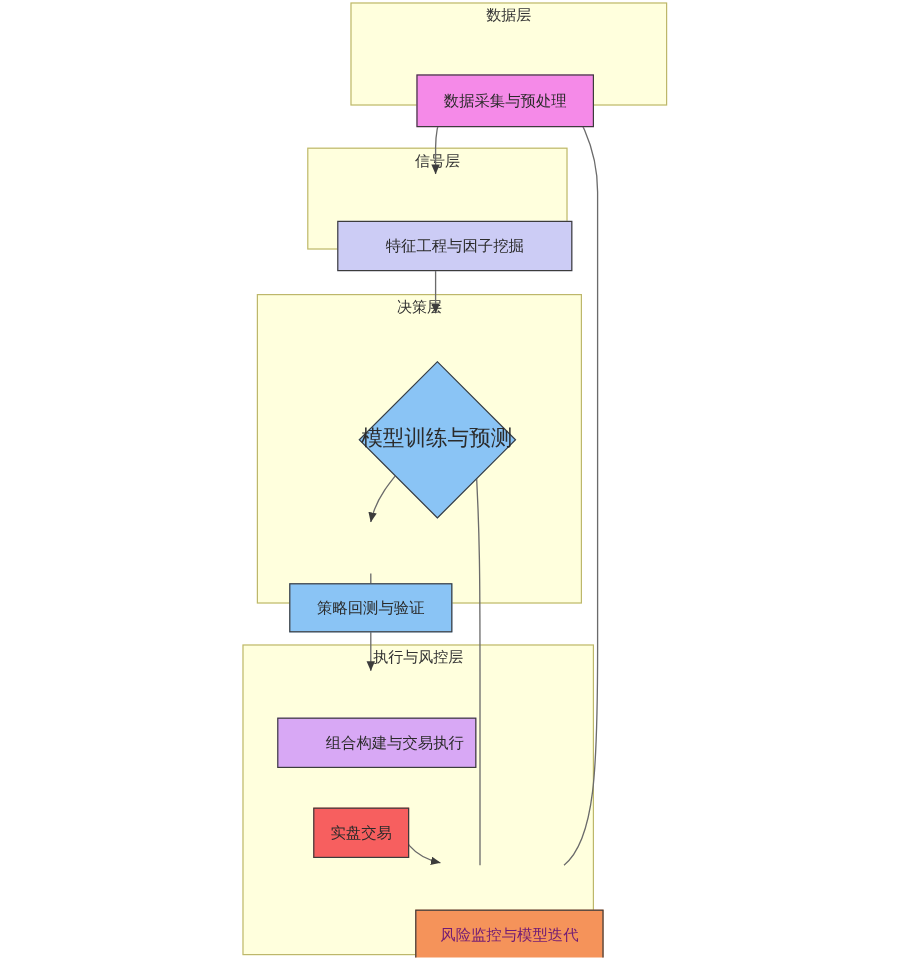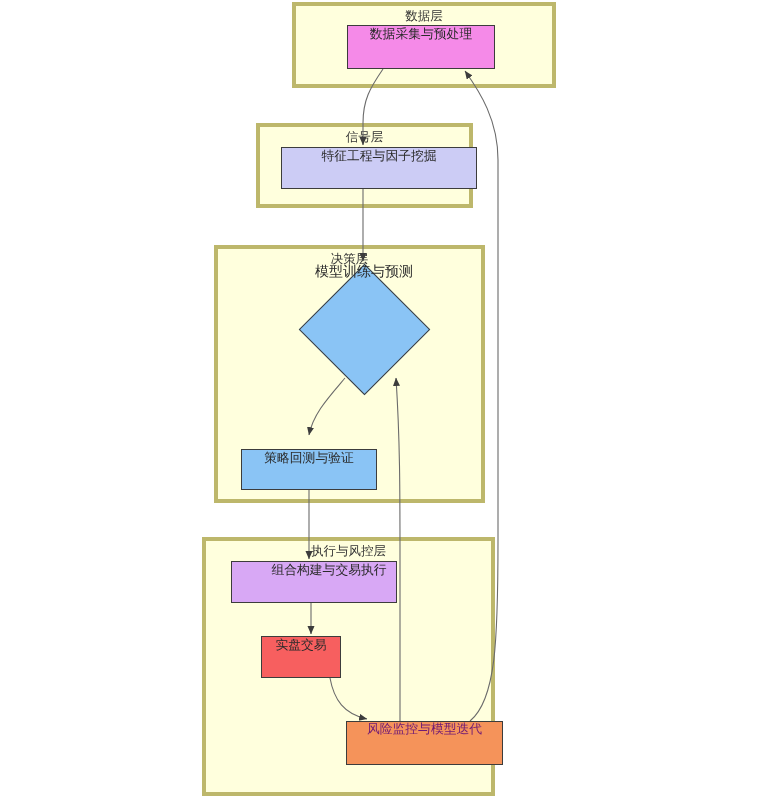--- a/index.html
+++ b/index.html
@@ -25,68 +25,69 @@
     position: absolute;
     left: 0;
     top: 0;
     width: 760px;
     height: 798px;
     pointer-events: none;
   }
   .cluster {
     position: absolute;
     background: #ffffdd;
-    border: 4px solid #d946ef;
+    border: 1px solid #d946ef;
     box-sizing: border-box;
     padding-left: 28px;
   }
   .cluster-label {
     position: absolute;
     top: 3px;
     left: 0;
     width: 100%;
     text-align: center;
     font-size: 12.5px;
     color: #333333;
     line-height: 15px;
     white-space: nowrap;
   }
   .node {
     position: absolute;
     box-sizing: border-box;
     border: 1.6px solid #3c3c3c;
     display: flex;
-    align-items: flex-start;
+    align-items: center;
     justify-content: center;
     font-size: 12.8px;
     color: #2b2b2b;
     text-align: center;
     line-height: 1.2;
     white-space: nowrap;
+    margin-top: 37px;
   }
   .node.diamond {
     border: none;
     background: transparent;
   }
   .diamond-shape {
     position: absolute;
     left: 50%;
     top: 50%;
     width: 93px;
     height: 93px;
     margin-left: -46.5px;
     margin-top: -46.5px;
     transform: rotate(45deg);
     border: 1.6px solid #3c3c3c;
     box-sizing: border-box;
   }
   .diamond-text {
     position: relative;
     z-index: 2;
-    font-size: 14px;
+    font-size: 18px;
     color: #2b2b2b;
     white-space: nowrap;
   }
 </style>
 </head>
 <body>
 
 <div id="diagram-root">
 
   <div class="cluster" id="cluster-data" style="left: 292px; top: 2px; width: 264px; height: 86px; background: rgb(255, 255, 221); border-color: rgb(189, 183, 107);">

